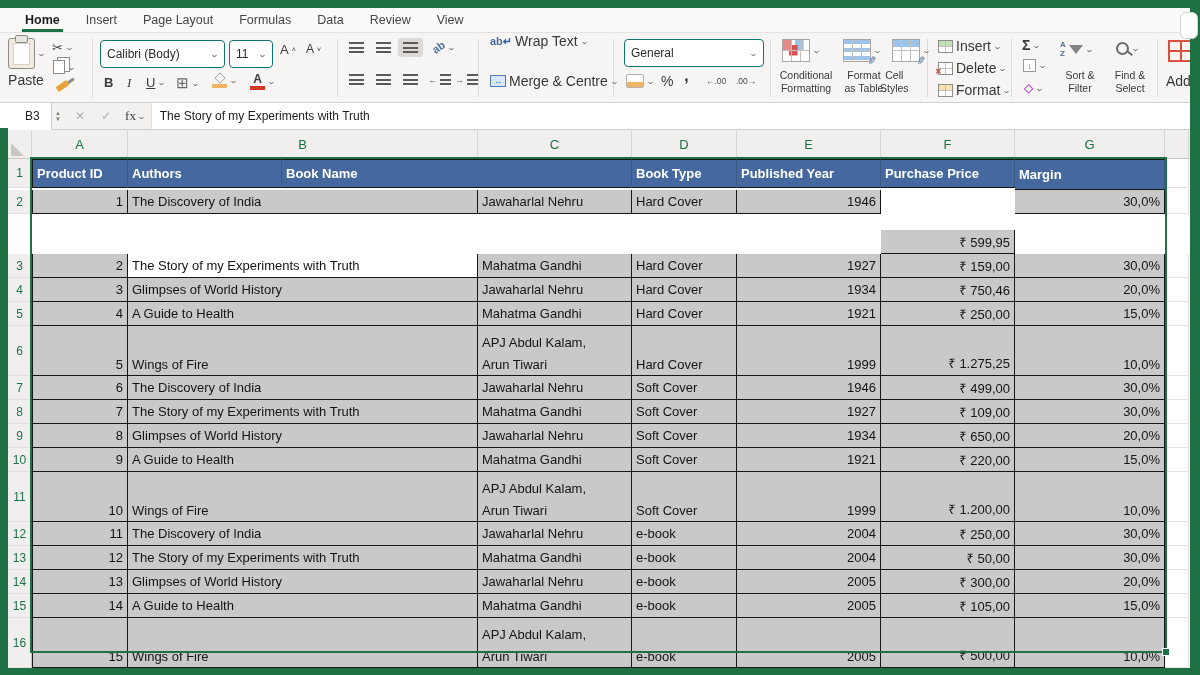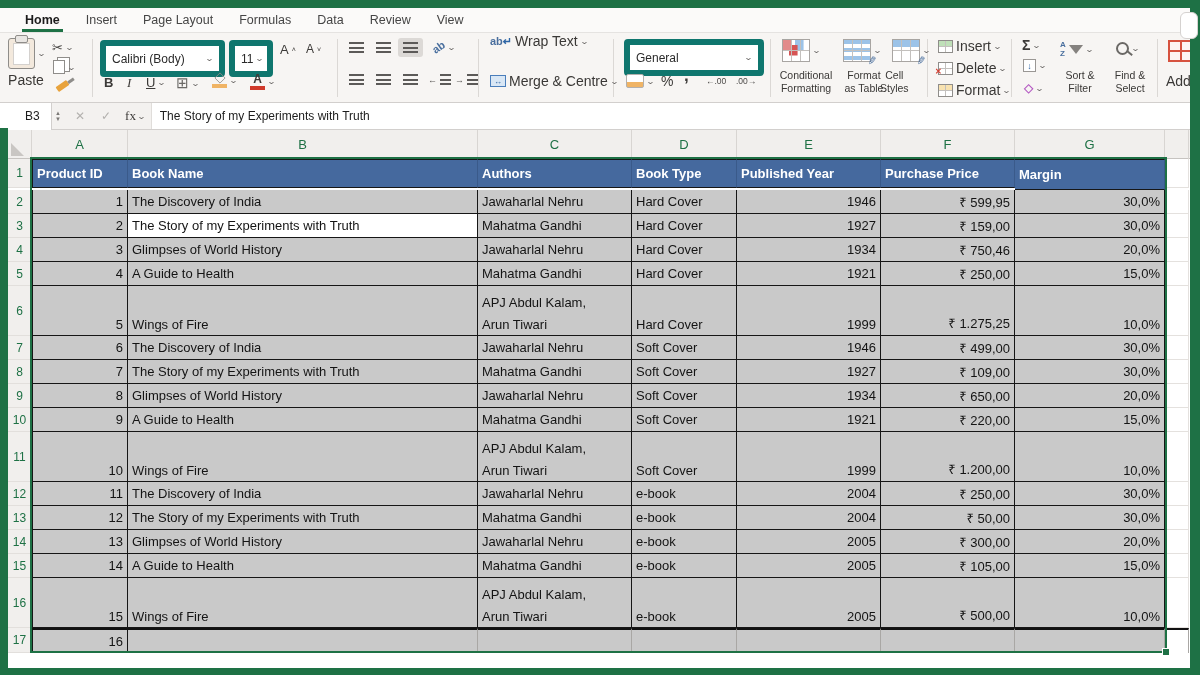--- a/index.html
+++ b/index.html
@@ -23,21 +23,21 @@
   .tab.on::after { content:""; position:absolute; left:10px; right:10px; bottom:0; height:3px; background:#1e7145; }
 
   
   .ribbon { position:absolute; left:0; top:33px; width:1200px; height:70px; background:#f7f5f3;
             border-bottom:1px solid #d2cfcd; z-index:30; }
   .ribbon .vsep { position:absolute; top:6px; width:1px; height:58px; background:#dbd8d5; }
   .rc { position:absolute; display:flex; align-items:center; gap:3px; color:#3c3a38; }
   .lbl { font-size:14px; color:#3a3836; white-space:nowrap; }
   .lbl2 { font-size:10.5px; color:#3a3836; text-align:center; line-height:1.25; white-space:nowrap; }
   .cr { font-size:8px; color:#6b6967; transform:scaleX(1.4); }
-  .dd { background:#fff; border:6px solid #0f766e; border-radius:4px; height:37px; display:flex;
+  .dd { background:#fff; border:1px solid #0f766e; border-radius:4px; height:28px; display:flex;
         align-items:center; padding:0 6px; font-size:12px; color:#2b2b2b; }
   .dd .cr { margin-left:auto; }
   .glyph { font-size:13px; color:#4a4846; }
   .clip { position:relative; width:27px; height:31px; border:1.5px solid #8f8d8a; border-radius:3px; background:#f3e9dd; }
   .clip::before { content:""; position:absolute; top:-4px; left:6px; width:11px; height:6px;
                   border:1.5px solid #8f8d8a; border-radius:2px; background:#e9e6e3; }
   .clip::after { content:""; position:absolute; left:4px; top:4px; right:4px; bottom:3px; background:#fff; border:1px solid #d4d1ce; }
   .cp { position:relative; width:12px; height:14px; border:1.2px solid #8f8d8a; background:#fff; }
   .cp::before { content:""; position:absolute; top:-4px; left:3px; width:11px; height:13px;
                 border:1.2px solid #8f8d8a; background:#fff; z-index:-1; }
@@ -410,36 +410,36 @@
         <div class="hc" style="width: 154px; height: 29px; flex: 0 0 154px;">C</div>
         <div class="hc" style="width: 105px; height: 29px; flex: 0 0 105px;">D</div>
         <div class="hc" style="width: 144px; height: 29px; flex: 0 0 144px;">E</div>
         <div class="hc" style="width: 134px; height: 29px; flex: 0 0 134px;">F</div>
         <div class="hc" style="width: 150px; height: 29px; flex: 0 0 150px;">G</div>
         <div class="hc" style="width: 24px; height: 29px; flex: 0 0 24px;"></div>
       </div>
       <div class="row r1">
         <div class="rh" style="width: 24px; height: 29px; flex: 0 0 24px;">1</div>
         <div class="cell hdr first" style="width: 96px; height: 29px; flex: 0 0 96px;">Product ID</div>
+        <div class="cell hdr" style="width: 154px; height: 29px; flex: 0 0 154px;">Authors</div>
         <div class="cell hdr" style="width: 350px; height: 29px; flex: 0 0 350px;">Book Name</div>
-        <div class="cell hdr" style="width: 154px; height: 29px; flex: 0 0 154px;">Authors</div>
         <div class="cell hdr" style="width: 105px; height: 29px; flex: 0 0 105px;">Book Type</div>
         <div class="cell hdr" style="width: 144px; height: 29px; flex: 0 0 144px;">Published Year</div>
         <div class="cell hdr" style="width: 134px; height: 29px; flex: 0 0 134px;">Purchase Price</div>
         <div class="cell hdr" style="width: 150px; height: 31px; flex: 0 0 150px;">Margin</div>
         <div class="cell sliver" style="width: 24px; height: 29px; flex: 0 0 24px;"></div>
       </div>
       <div class="row ">
         <div class="rh" style="width: 24px; height: 24px; flex: 0 0 24px;">2</div>
         <div class="cell num first" style="width: 96px; height: 24px; flex: 0 0 96px;">1</div>
         <div class="cell" style="width: 350px; height: 24px; flex: 0 0 350px;">The Discovery of India</div>
         <div class="cell" style="width: 154px; height: 24px; flex: 0 0 154px;">Jawaharlal Nehru</div>
         <div class="cell" style="width: 105px; height: 24px; flex: 0 0 105px;">Hard Cover</div>
         <div class="cell num" style="width: 144px; height: 24px; flex: 0 0 144px;">1946</div>
-        <div class="cell num" style="width: 134px; height: 24px; flex: 0 0 134px;">₹ 599,95</div>
+        <div class="cell num" style="width: 134px; height: 24px; flex: 0 0 134px; margin-top: 40px;">₹ 599,95</div>
         <div class="cell num" style="width: 150px; height: 24px; flex: 0 0 150px;">30,0%</div>
         <div class="cell sliver" style="width: 24px; height: 24px; flex: 0 0 24px;"></div>
       </div>
       <div class="row ">
         <div class="rh" style="width: 24px; height: 24px; flex: 0 0 24px;">3</div>
         <div class="cell num first" style="width: 96px; height: 24px; flex: 0 0 96px;">2</div>
         <div class="cell active" style="width: 350px; height: 24px; flex: 0 0 350px;">The Story of my Experiments with Truth</div>
         <div class="cell" style="width: 154px; height: 24px; flex: 0 0 154px;">Mahatma Gandhi</div>
         <div class="cell" style="width: 105px; height: 24px; flex: 0 0 105px;">Hard Cover</div>
         <div class="cell num" style="width: 144px; height: 24px; flex: 0 0 144px;">1927</div>

